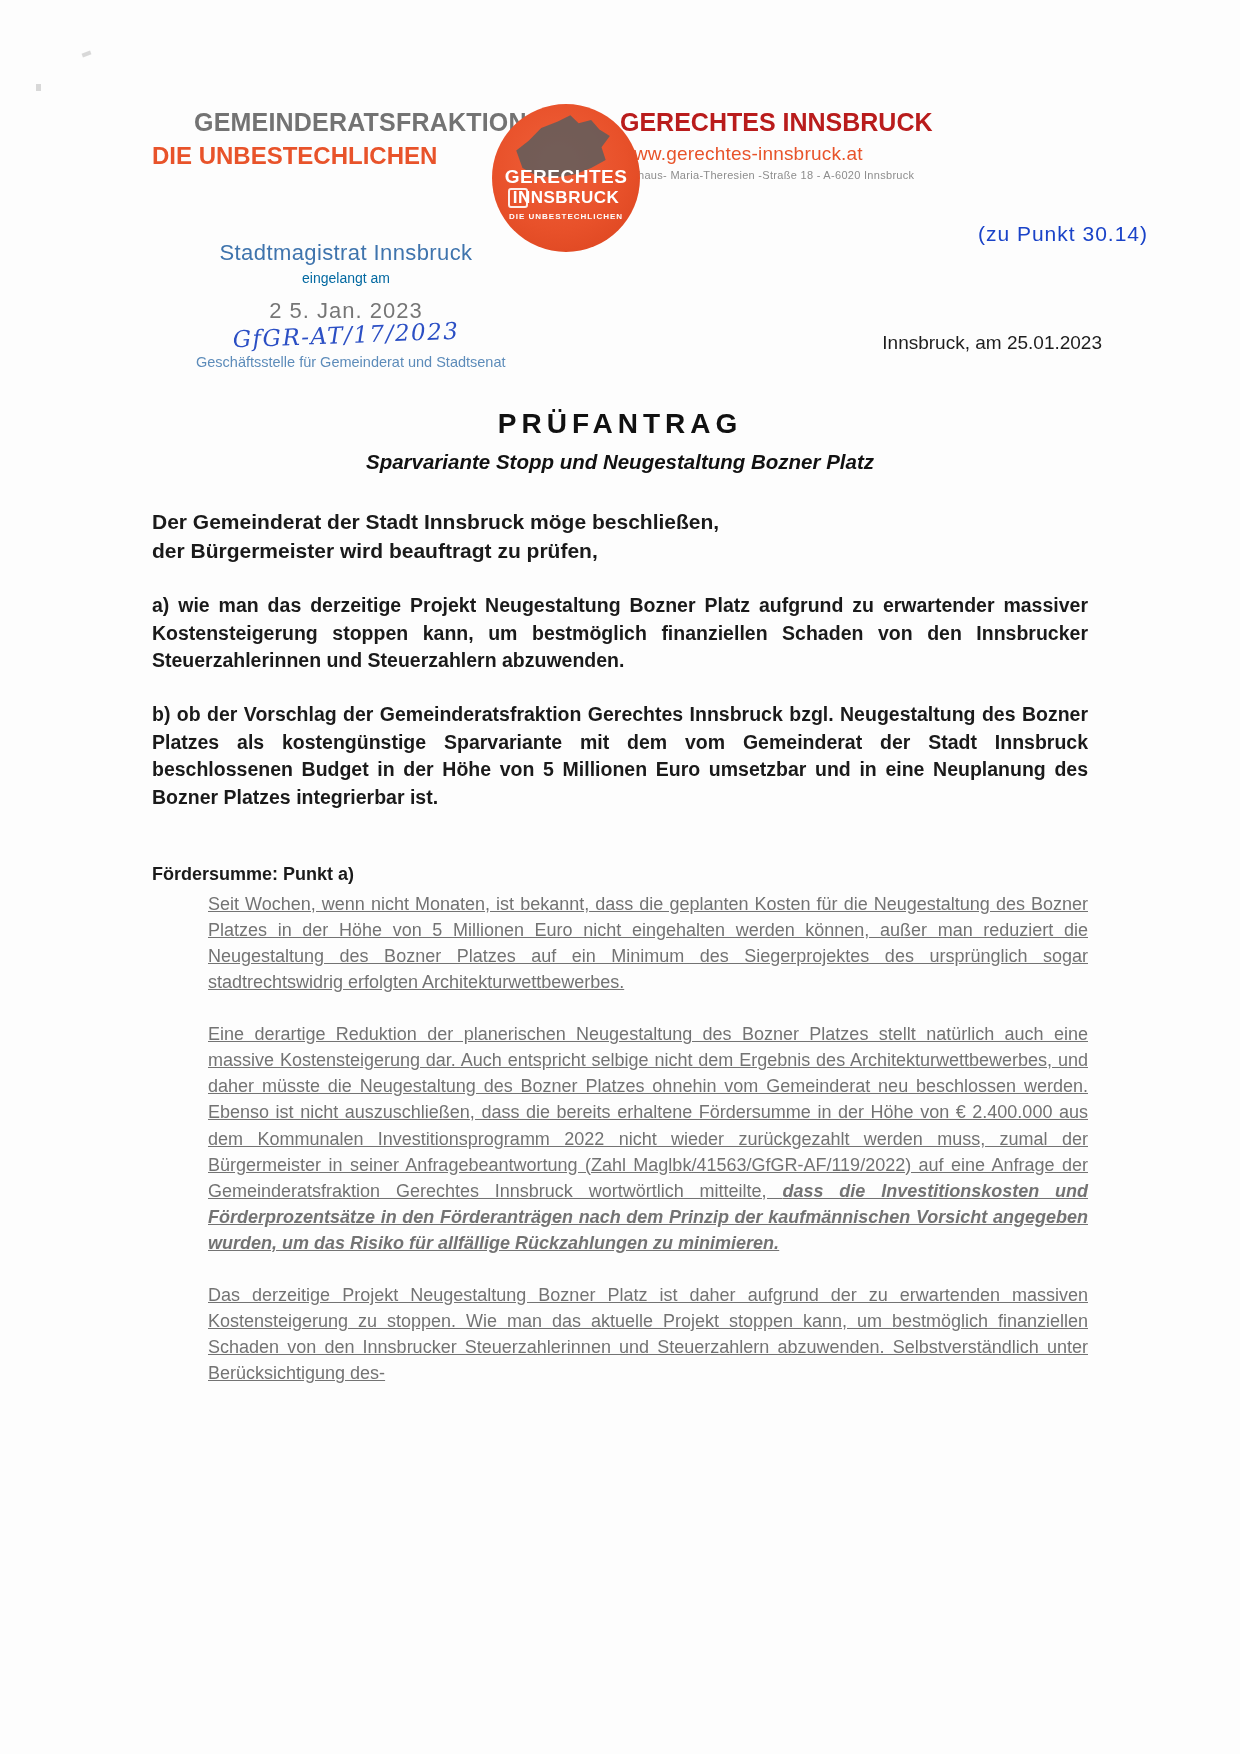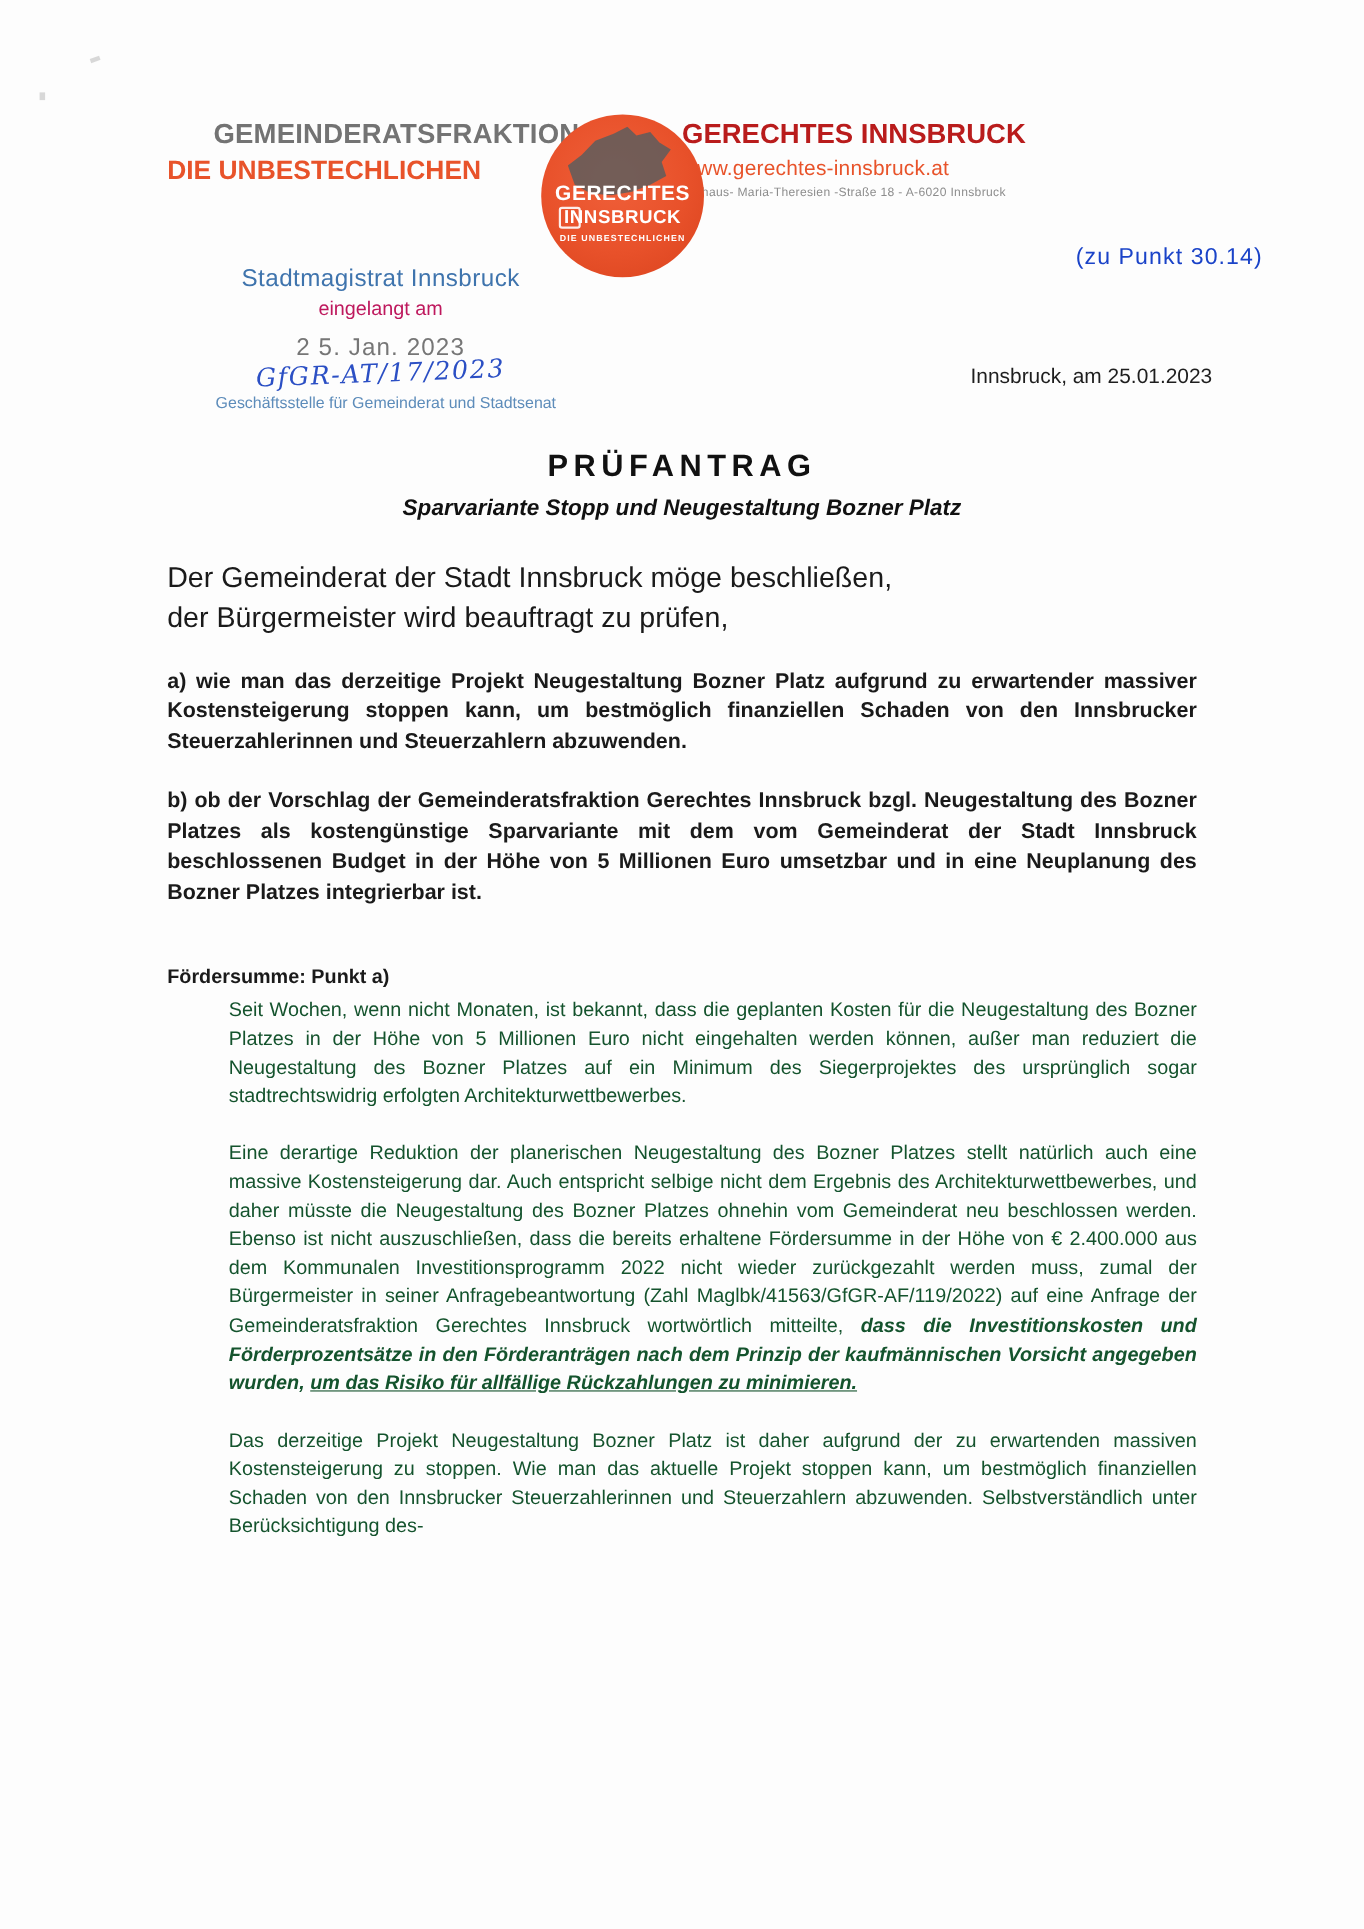--- a/index.html
+++ b/index.html
@@ -150,23 +150,23 @@
     width: 300px;
     color: #3a6ea5;
     text-align: center;
   }
   .stamp-title {
     font-size: 22px;
     letter-spacing: .4px;
     color: #3f74ad;
   }
   .stamp-sub {
-    font-size: 18px;
+    font-size: 14px;
     margin-top: 4px;
-    color: #be185d;
+    color: #0369a1;
   }
   .stamp-date {
     font-size: 22px;
     margin-top: 12px;
     color: #4a4a4a;
     opacity: .75;
     letter-spacing: 1px;
   }
   .stamp-hand {
     font-family: "DejaVu Serif", serif;
@@ -211,43 +211,44 @@
   .subtitle {
     text-align: center;
     font-size: 20.5px;
     font-weight: bold;
     font-style: italic;
     margin-top: 10px;
     color: #111;
   }
   .intro {
     margin-top: 34px;
-    font-size: 26px;
-    font-weight: normal;
+    font-size: 21px;
+    font-weight: bold;
     line-height: 1.38;
   }
   .clause {
     margin-top: 26px;
     font-size: 19.5px;
     font-weight: bold;
     line-height: 1.42;
     text-align: justify;
   }
   .reason-head {
     margin-top: 52px;
     font-size: 18px;
     font-weight: bold;
   }
   .reason-block {
     margin-left: 56px;
     margin-top: 6px;
     font-size: 18px;
     line-height: 1.45;
     text-align: justify;
-    color: #14532d;
+    color: #737373;
+    text-decoration: underline;
   }
   .reason-block + .reason-block {
     margin-top: 26px;
   }
   .bi {
     font-weight: bold;
     font-style: italic;
   }
   .biu {
     font-weight: bold;

